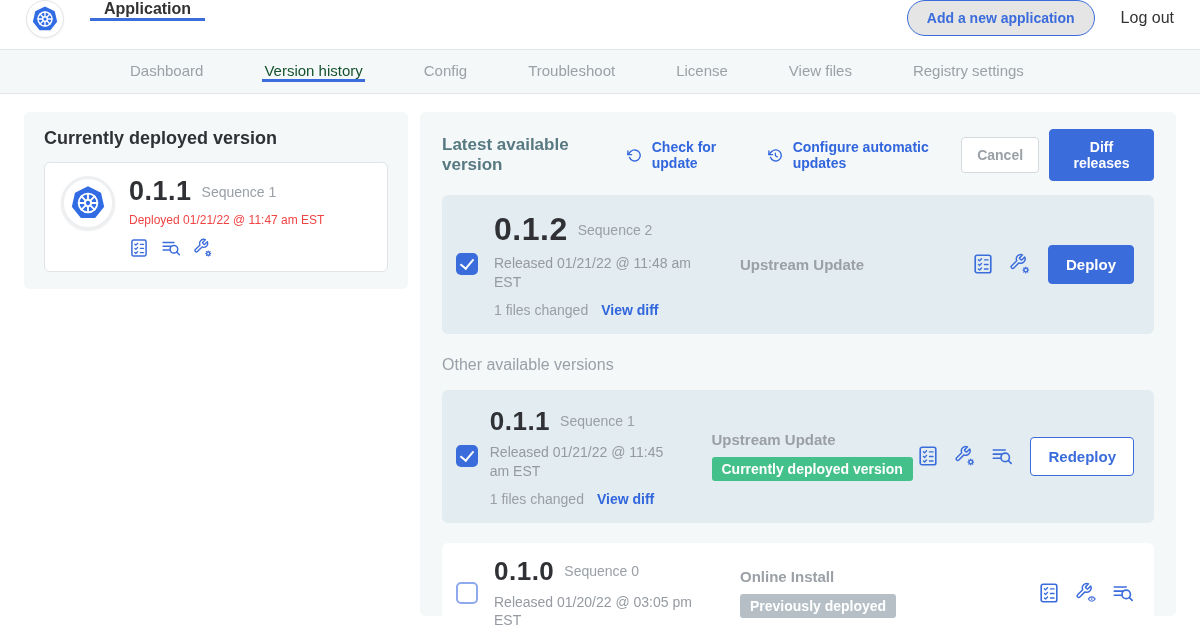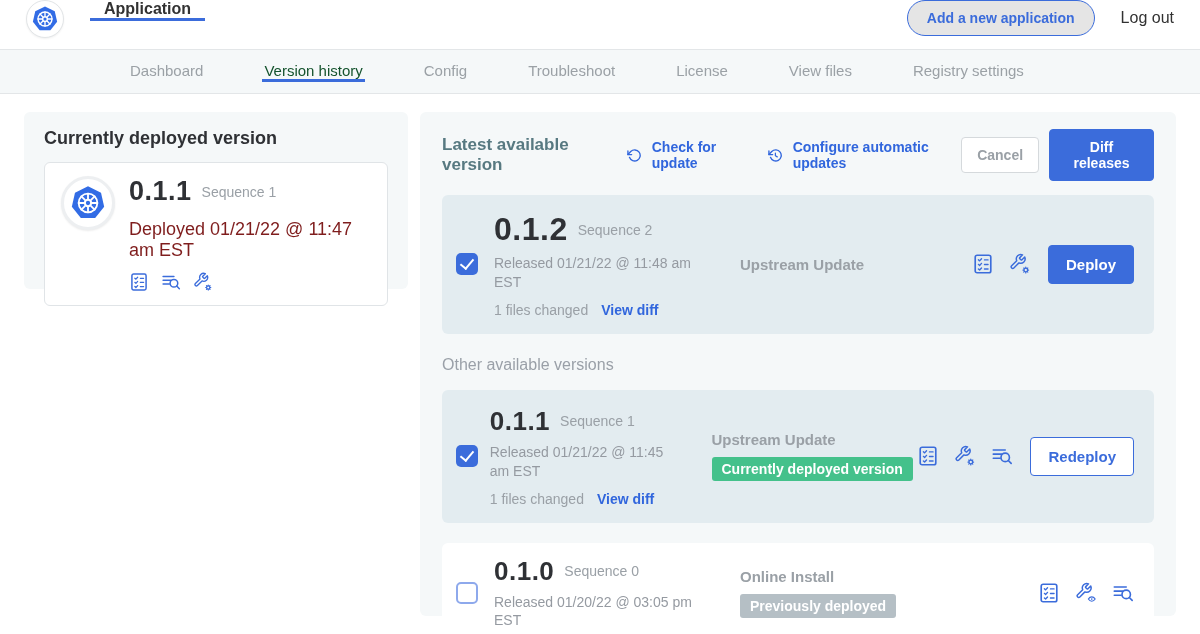--- a/index.html
+++ b/index.html
@@ -37,21 +37,21 @@
     padding:16px 20px; }
   .deployed-card h2 { font-size:18px; font-weight:bold; color:#2f3135; }
   .deployed-inner { margin-top:13px; background:#fff; border:1px solid #e0e4e7; border-radius:6px;
     padding:13px 16px; display:flex; gap:14px; }
   .k8s-badge { width:54px; height:54px; border-radius:50%; background:#fff;
     border:3px solid #edeff1; box-shadow:0 1px 2px rgba(0,0,0,.08);
     display:flex; align-items:center; justify-content:center; flex:0 0 auto; }
   .ver-line { display:flex; align-items:center; gap:10px; }
   .ver-big { font-size:27px; font-weight:bold; color:#2f3135; letter-spacing:.5px; }
   .seq { font-size:14px; color:#9aa0a6; }
-  .deployed-at { font-size:18px; color:#7f1d1d; margin-top:12px; }
+  .deployed-at { font-size:12px; color:#ef4444; margin-top:6px; }
   .icon-row { display:flex; gap:12px; margin-top:11px; color:#3b6cdb; }
   .ic { width:22px; height:22px; stroke:currentColor; fill:none; stroke-linecap:round;
     stroke-linejoin:round; cursor:pointer; }
   .ic-sm { width:20px; height:20px; }
 
   
   .latest-panel { width:756px; height:504px; background:#f5f8f9; border-radius:6px;
     padding:17px 22px; }
   .panel-head { display:flex; align-items:center; }
   .panel-title { font-size:17px; font-weight:bold; color:#577981; }

